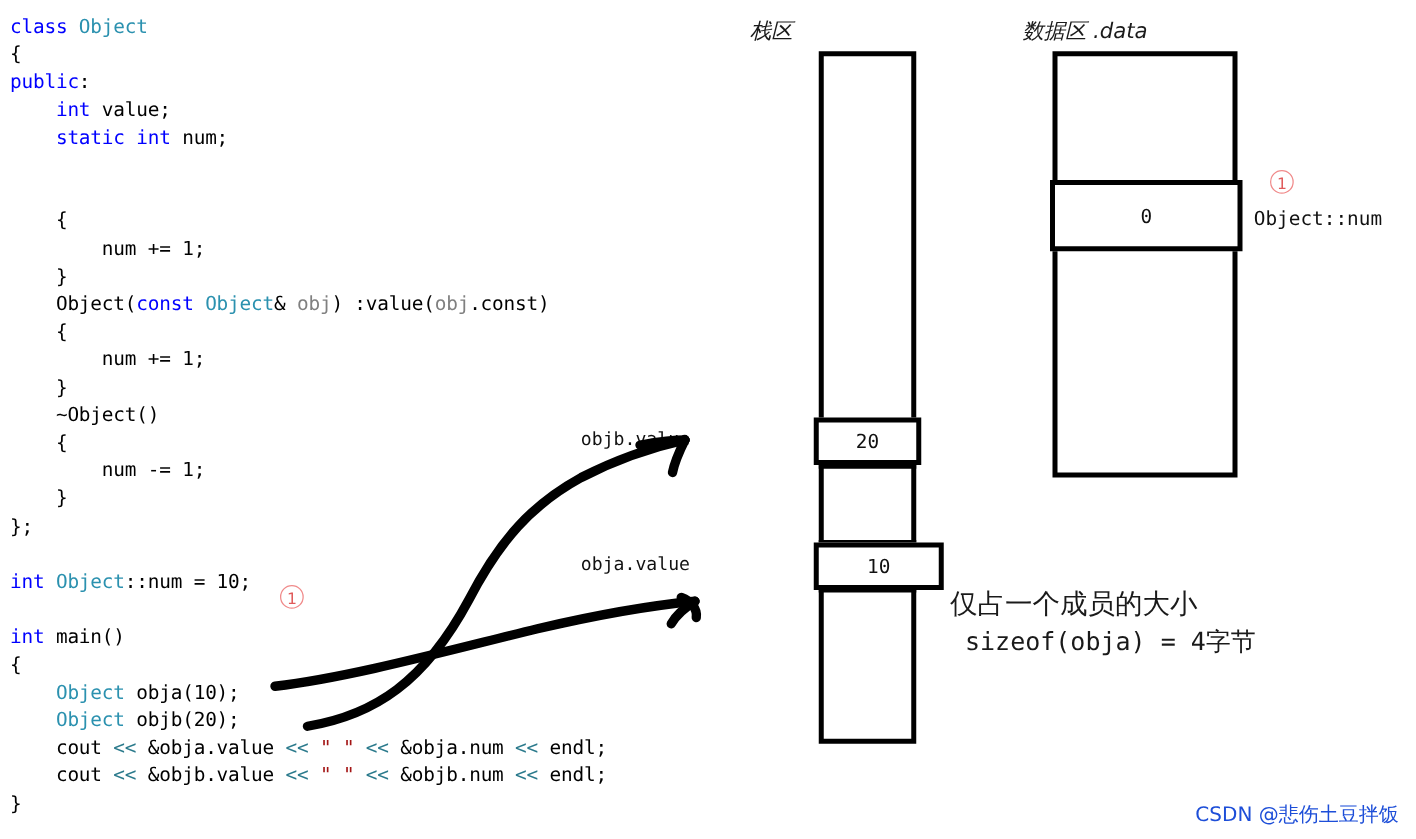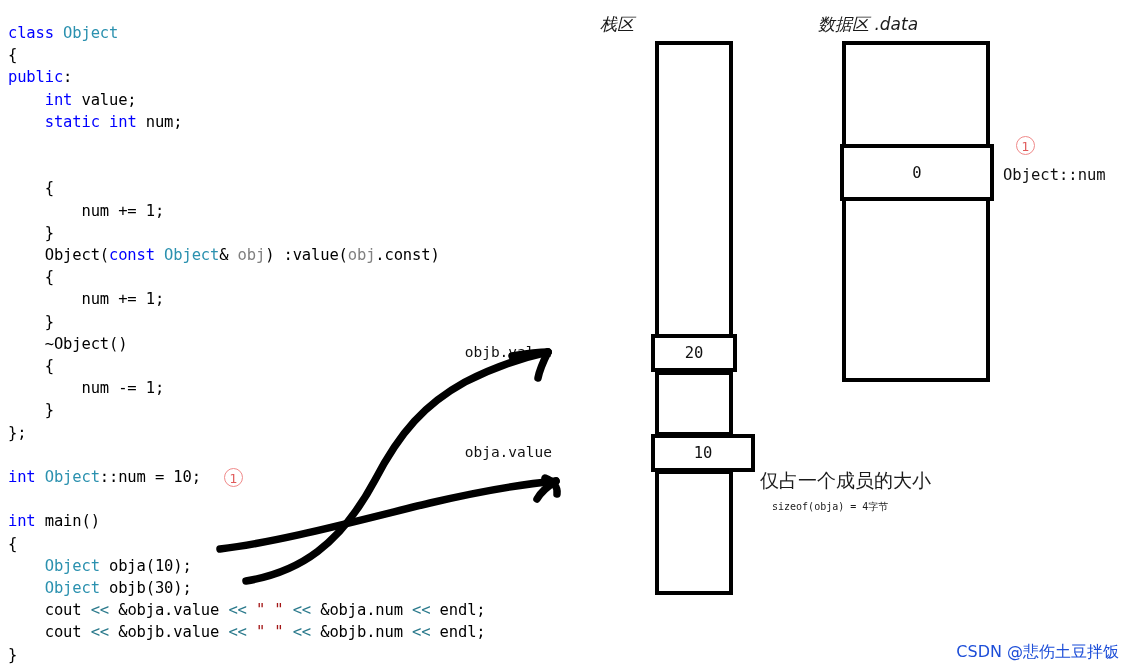--- a/index.html
+++ b/index.html
@@ -15,21 +15,21 @@
     width: 1133px;
     height: 671px;
     background: #ffffff;
     overflow: hidden;
   }
 
   
   #code-panel {
     position: absolute;
     left: 0px;
-    top: 17px;
+    top: 5px;
     width: 560px;
     height: 471px;
   }
   .code-line {
     position: absolute;
     left: 8px;
     font-family: "DejaVu Sans Mono", monospace;
     font-size: 15.5px;
     line-height: 17px;
     white-space: pre;
@@ -94,27 +94,27 @@
     position: absolute;
     font-family: "DejaVu Sans Mono", monospace;
     font-size: 14.5px;
     color: #111111;
     white-space: nowrap;
     text-align: right;
   }
   .note-line {
     position: absolute;
     font-family: Liberation Serif, serif;
-    font-size: 19px;
+    font-size: 22px;
     color: #1a1a1a;
     white-space: nowrap;
   }
   .note-mono {
     font-family: "DejaVu Sans Mono", monospace;
-    font-size: 10px;
+    font-size: 20px;
   }
   .static-label {
     position: absolute;
     font-family: "DejaVu Sans Mono", monospace;
     font-size: 15.5px;
     color: #111111;
     white-space: nowrap;
   }
   #watermark {
     position: absolute;
@@ -157,21 +157,21 @@
       <div class="code-line" style="top: 341px;"><span class="plain">    {</span></div>
       <div class="code-line" style="top: 363.2px;"><span class="plain">        num -= 1;</span></div>
       <div class="code-line" style="top: 385.4px;"><span class="plain">    }</span></div>
       <div class="code-line" style="top: 407.6px;"><span class="plain">};</span></div>
       <div class="code-line" style="top: 429.8px;">&nbsp;</div>
       <div class="code-line" style="top: 452px;"><span class="kw">int</span><span class="plain"> </span><span class="type">Object</span><span class="plain">::num = 10;</span></div>
       <div class="code-line" style="top: 474.2px;">&nbsp;</div>
       <div class="code-line" style="top: 496.4px;"><span class="kw">int</span><span class="plain"> main()</span></div>
       <div class="code-line" style="top: 518.6px;"><span class="plain">{</span></div>
       <div class="code-line" style="top: 540.8px;"><span class="plain">    </span><span class="type">Object</span><span class="plain"> obja(10);</span></div>
-      <div class="code-line" style="top: 563px;"><span class="plain">    </span><span class="type">Object</span><span class="plain"> objb(30);</span></div>
+      <div class="code-line" style="top: 563px;"><span class="plain">    </span><span class="type">Object</span><span class="plain"> objb(20);</span></div>
       <div class="code-line" style="top: 585.2px;"><span class="plain">    cout </span><span class="op">&lt;&lt;</span><span class="plain"> &amp;obja.value </span><span class="op">&lt;&lt;</span><span class="plain"> </span><span class="str">" "</span><span class="plain"> </span><span class="op">&lt;&lt;</span><span class="plain"> &amp;obja.num </span><span class="op">&lt;&lt;</span><span class="plain"> endl;</span></div>
       <div class="code-line" style="top: 607.4px;"><span class="plain">    cout </span><span class="op">&lt;&lt;</span><span class="plain"> &amp;objb.value </span><span class="op">&lt;&lt;</span><span class="plain"> </span><span class="str">" "</span><span class="plain"> </span><span class="op">&lt;&lt;</span><span class="plain"> &amp;objb.num </span><span class="op">&lt;&lt;</span><span class="plain"> endl;</span></div>
       <div class="code-line" style="top: 629.6px;"><span class="plain">}</span></div>
     </div>
 
   <div class="circle-num" style="left:224px; top:468px;">1</div>
 
   <div class="region-label" style="left:600px; top:13px;">栈区</div>
 
   <div class="mem-box" style="left:655px; top:41px; width:78px; height:554px;"></div>

